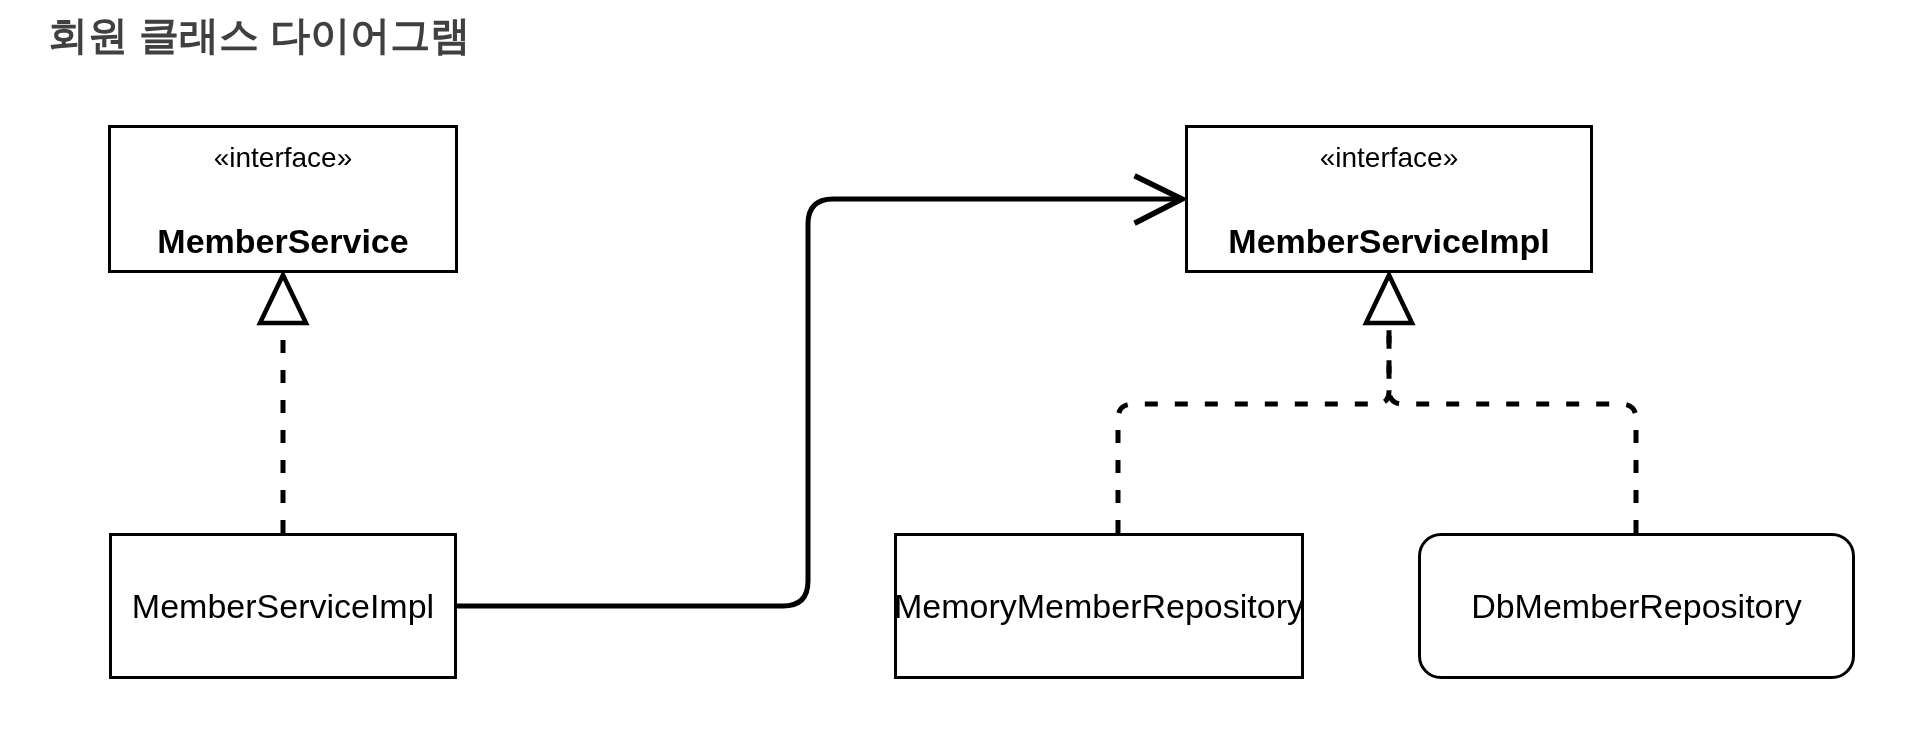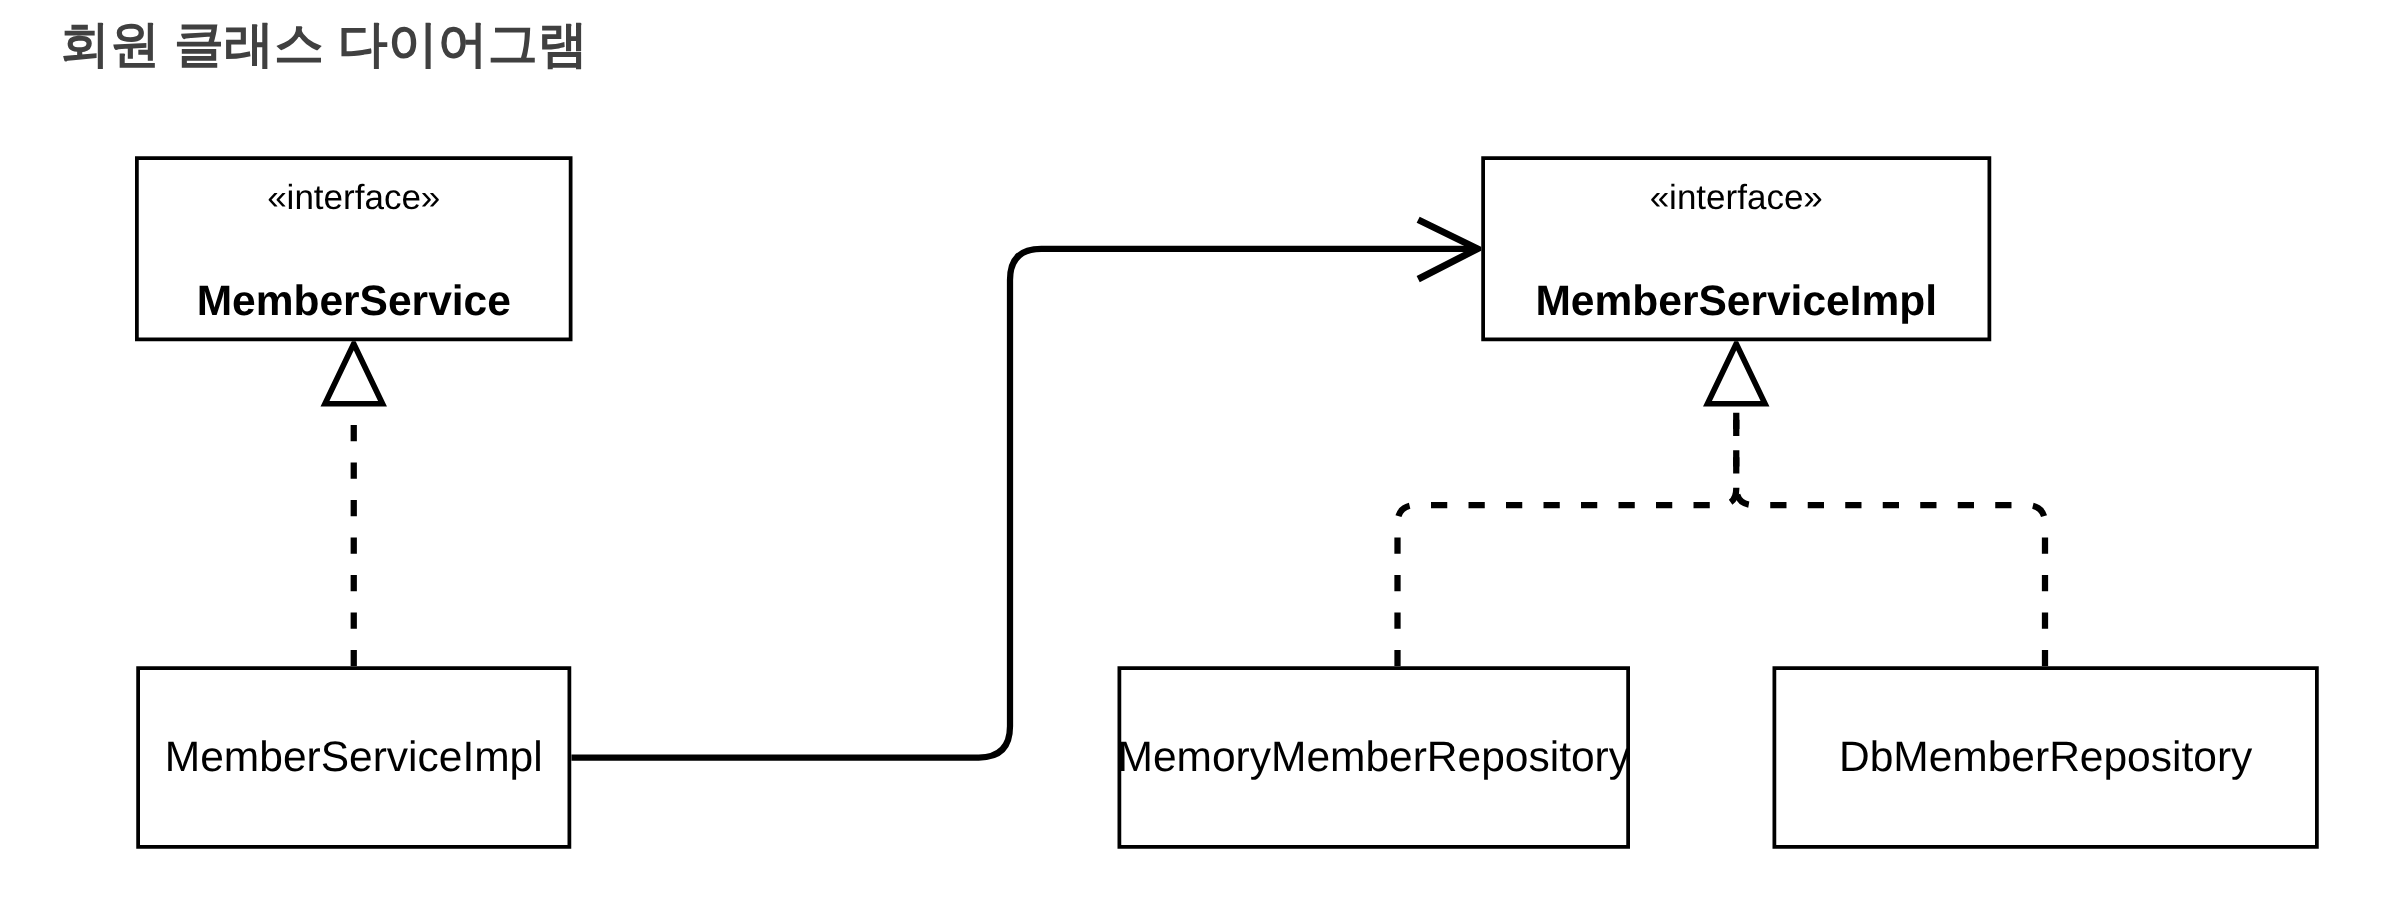--- a/index.html
+++ b/index.html
@@ -52,21 +52,21 @@
   }
   .class-name {
     font-size: 34px;
     font-weight: normal;
     white-space: nowrap;
   }
   #box-member-service        { left: 108px;  top: 125px; width: 350px; height: 148px; }
   #box-member-repository     { left: 1185px; top: 125px; width: 408px; height: 148px; }
   #box-member-service-impl   { left: 109px;  top: 533px; width: 348px; height: 146px; }
   #box-memory-member-repo    { left: 894px;  top: 533px; width: 410px; height: 146px; }
-  #box-db-member-repo        { left: 1418px; top: 533px; width: 437px; height: 146px; }
+  #box-db-member-repo        { left: 1418px; top: 533px; width: 437px; height: 146px; border-radius: 23px; }
   #connector-layer {
     position: absolute;
     left: 0; top: 0;
     width: 1926px;
     height: 738px;
     z-index: 1;
   }
 </style>
 </head>
 <body>

